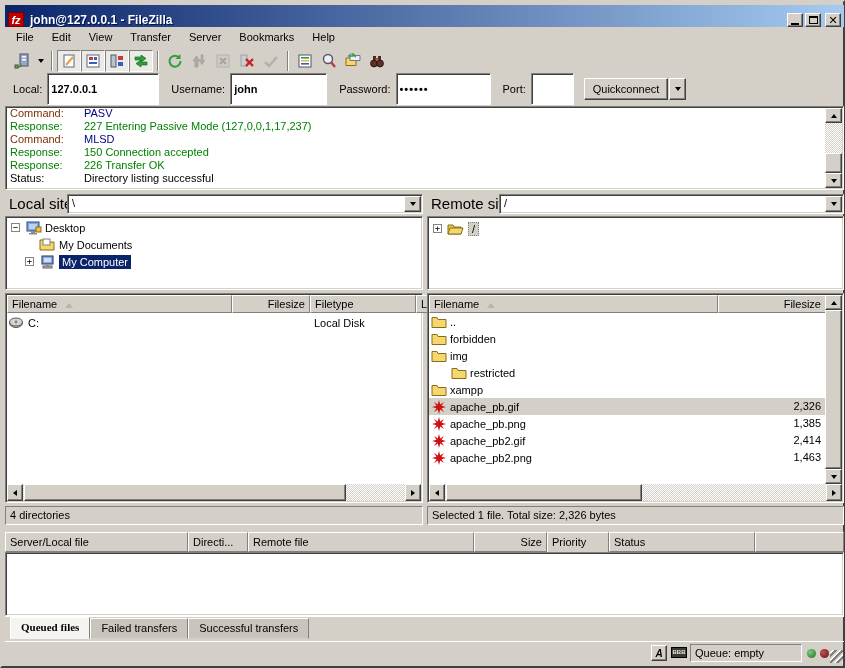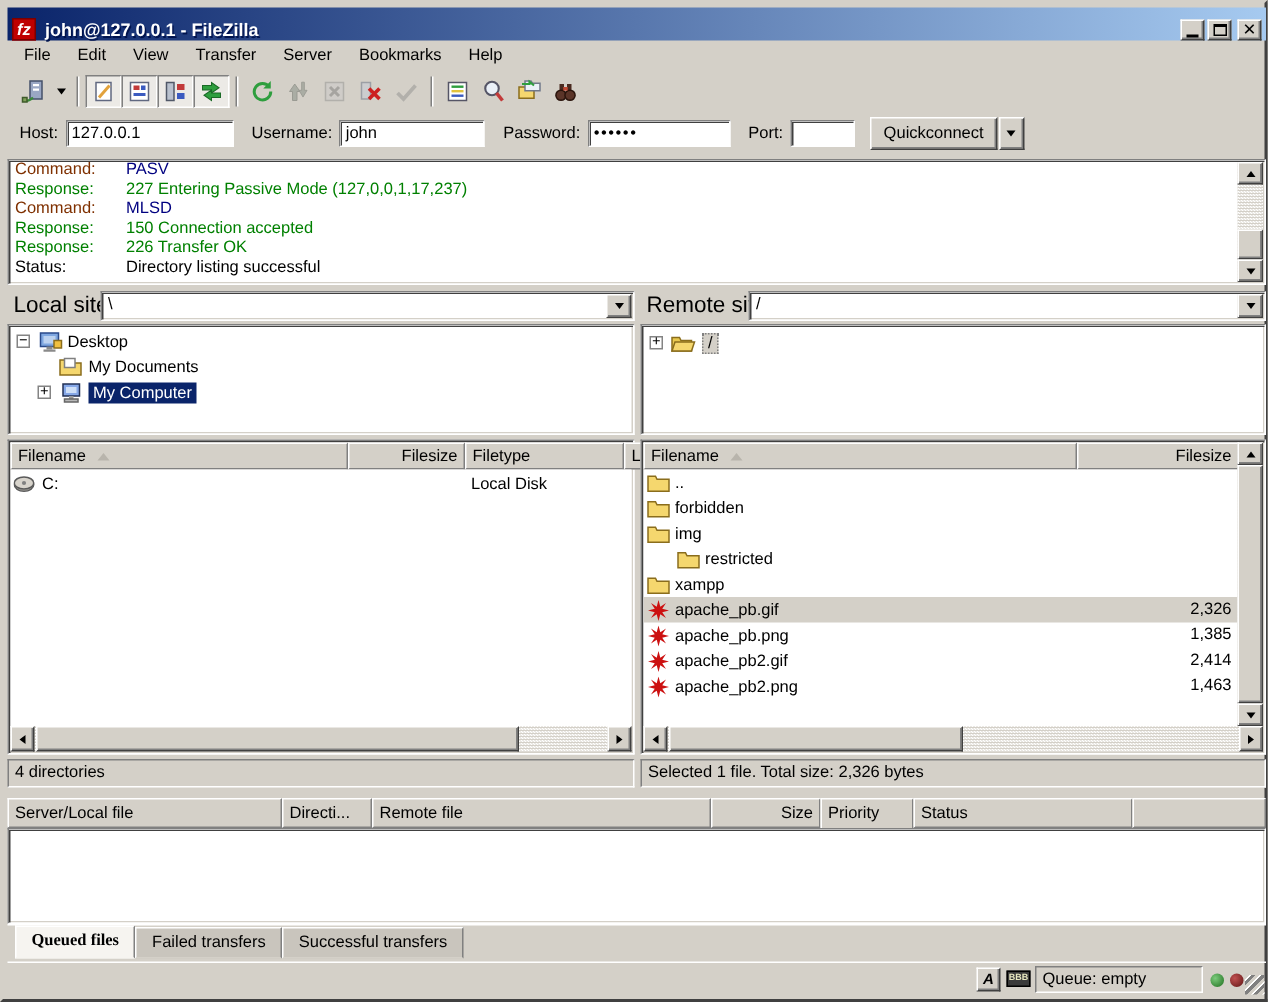--- a/index.html
+++ b/index.html
@@ -29,21 +29,21 @@
   
   #toolbar{left:3px;top:45px;width:839px;height:27px;display:flex;align-items:center;padding-left:5px;}
   .tb{width:24px;height:22px;display:flex;align-items:center;justify-content:center;}
   .tb.toggled{border:1px solid;border-color:#808080 #FFFFFF #FFFFFF #808080;background:#ECEAE6;}
   .tb-dd{width:13px;height:22px;display:flex;align-items:center;justify-content:center;}
   .tbsep{width:2px;height:20px;margin:0 4px;border-left:1px solid #808080;border-right:1px solid #fff;}
   .grayed{opacity:.45;filter:grayscale(80%);}
   
   #quickbar{left:3px;top:72px;width:839px;height:30px;display:flex;align-items:center;padding-left:8px;}
   .qc-label{font-size:11px;margin-right:5px;}
-  .qc-input{height:18px;font-size:11px;padding:2px 3px;border:1px solid;border-color:#808080 #FFFFFF #FFFFFF #808080;box-shadow:inset 1px 1px 0 #404040;background:#fff;outline:none;}
+  .qc-input{height:32px;font-size:11px;padding:2px 3px;border:1px solid;border-color:#808080 #FFFFFF #FFFFFF #808080;box-shadow:inset 1px 1px 0 #404040;background:#fff;outline:none;font-weight:bold;}
   .qc-btn{height:22px;margin-left:10px;padding:0 8px;font-size:11px;}
   .qc-btn-dd{width:17px;height:22px;display:flex;align-items:center;justify-content:center;margin-left:1px;}
   
   #log{left:3px;top:104px;width:839px;height:84px;}
   .log-line{display:flex;font-size:11px;line-height:13px;padding-left:4px;}
   .log-label{width:74px;flex:none;}
   .lc-label{color:var(--log-command-label);} .lc-text{color:var(--log-command-text);}
   .lr{color:var(--log-response);} .ls{color:var(--log-status);}
   
   .sb-btn{width:17px;height:15px;display:flex;align-items:center;justify-content:center;}
@@ -204,21 +204,21 @@
         <rect x="4" y="3" width="3" height="6" fill="#4A2A20"></rect>
           <rect x="9" y="3" width="3" height="6" fill="#4A2A20"></rect>
         <circle cx="5" cy="10.5" r="3.4" fill="#5A3428" stroke="#2A140C"></circle>
         <circle cx="11" cy="10.5" r="3.4" fill="#5A3428" stroke="#2A140C"></circle>
         <rect x="6.5" y="5" width="3" height="2.4" fill="#C24A34"></rect>
       </svg>
     </div>
   </div>
 
   <div id="quickbar" class="abs">
-    <span class="qc-label">Host:</span>
+    <span class="qc-label">Local:</span>
     <input class="qc-input" style="width: 112px;" value="127.0.0.1">
     <span class="qc-label" style="margin-left:12px;">Username:</span>
     <input class="qc-input" style="width: 97px;" value="john">
     <span class="qc-label" style="margin-left:12px;">Password:</span>
     <input class="qc-input" style="width: 95px; letter-spacing: 1px;" value="••••••">
     <span class="qc-label" style="margin-left:12px;">Port:</span>
     <input class="qc-input" style="width: 43px;" value="">
     <button class="qc-btn raised txt">Quickconnect</button>
     <div class="qc-btn-dd raised">
         <span class="tri tri-down"></span>

